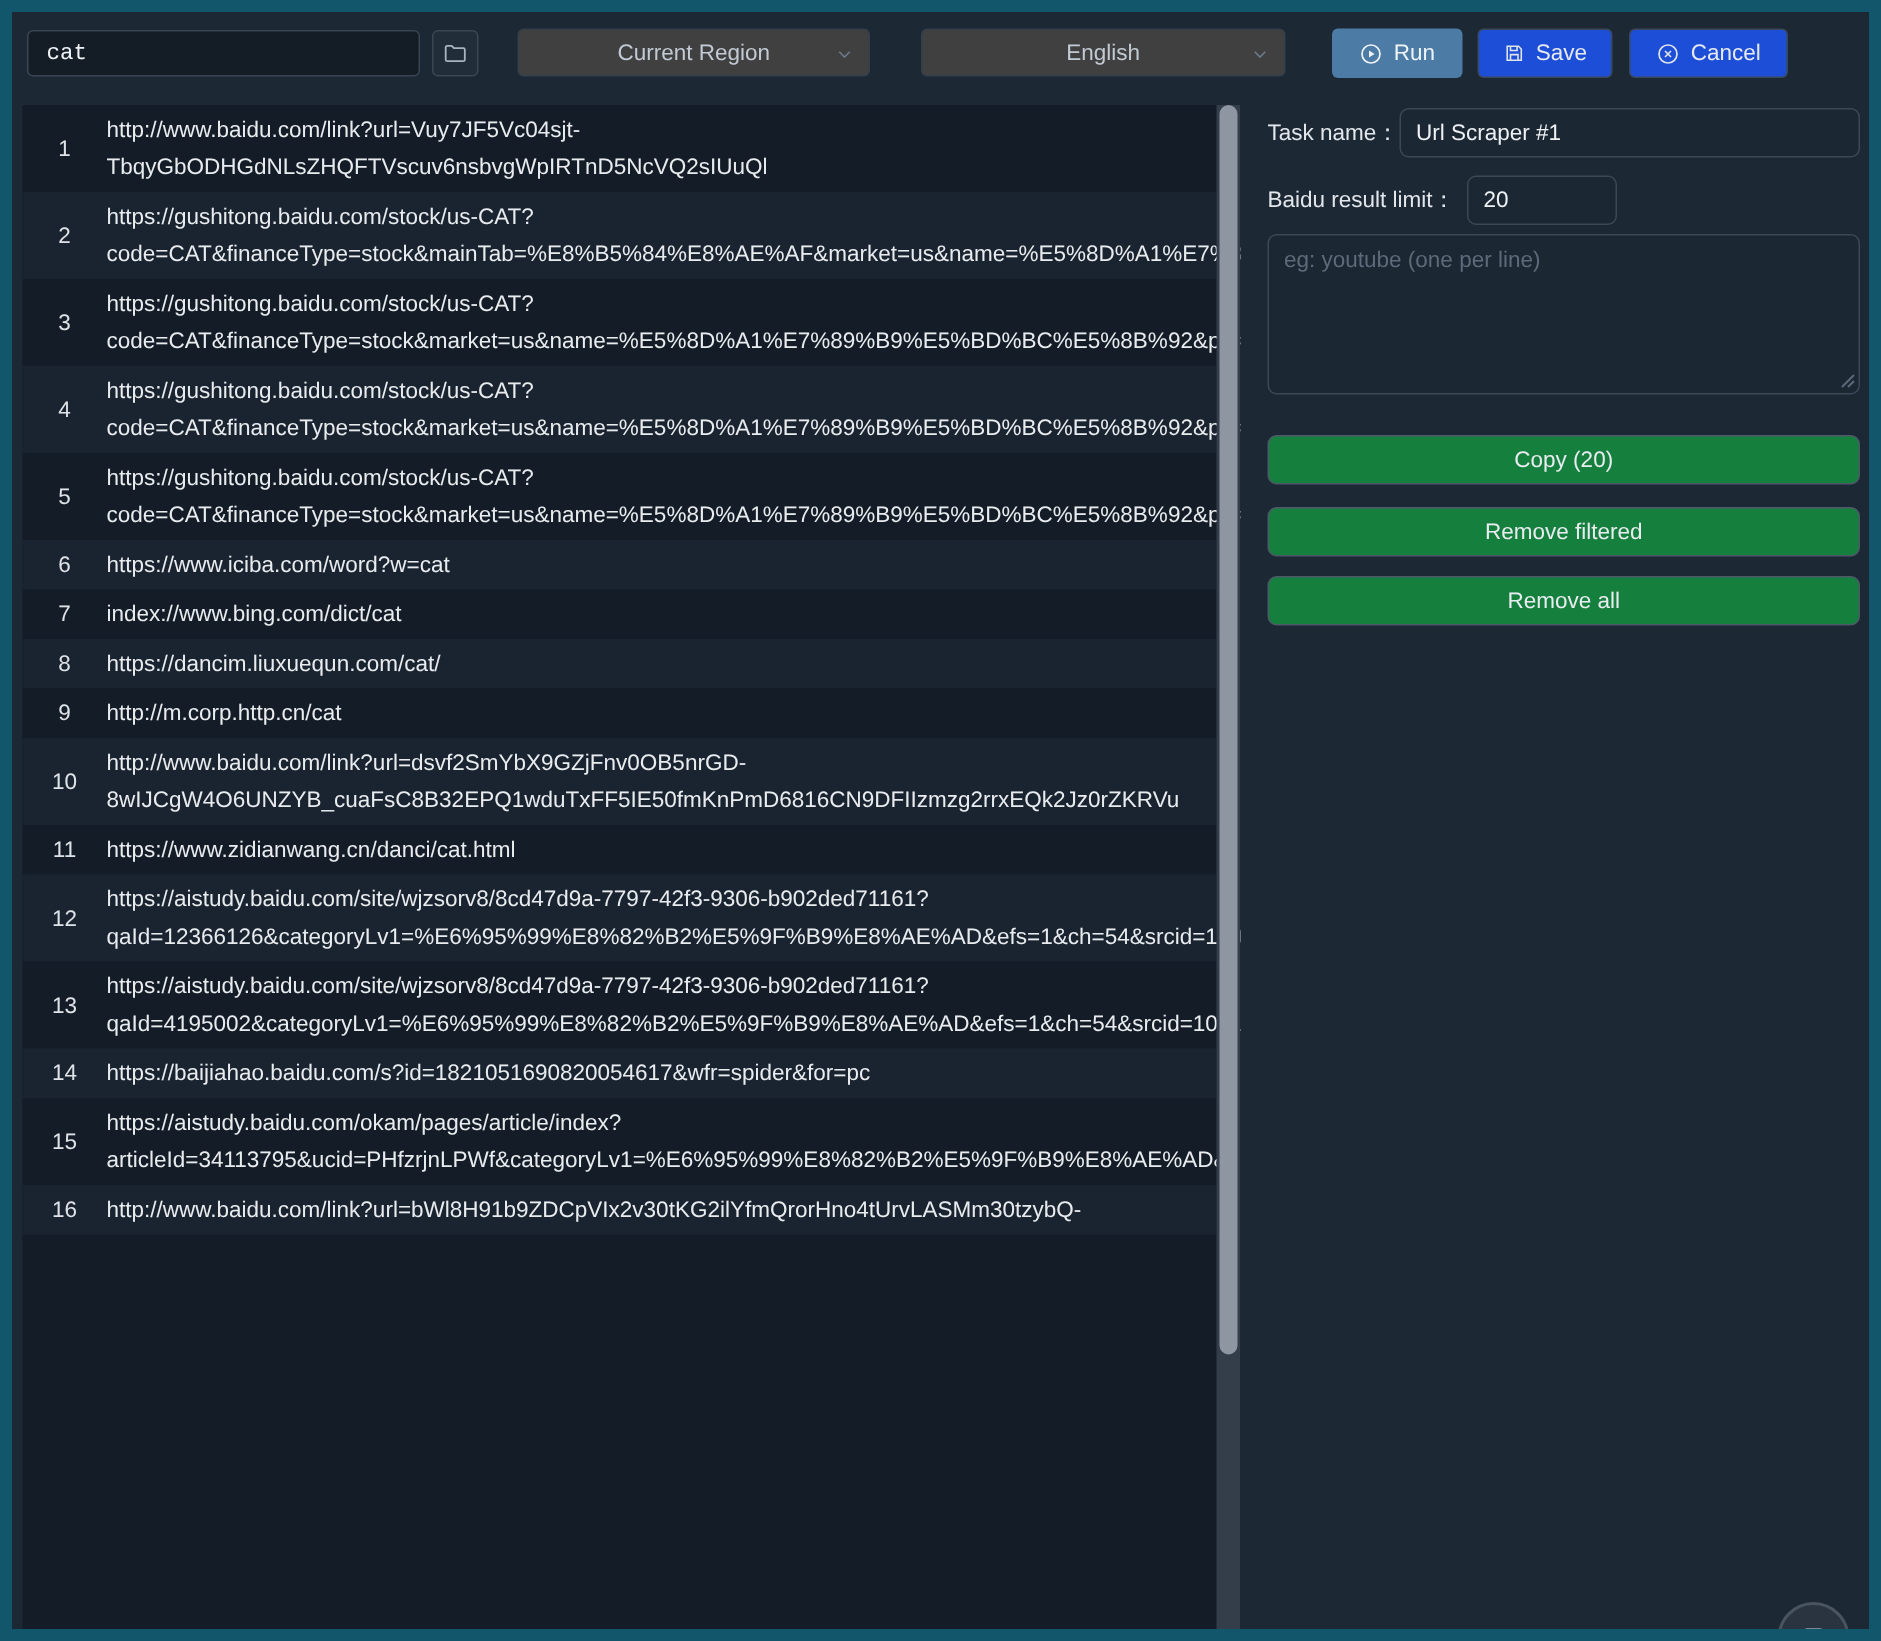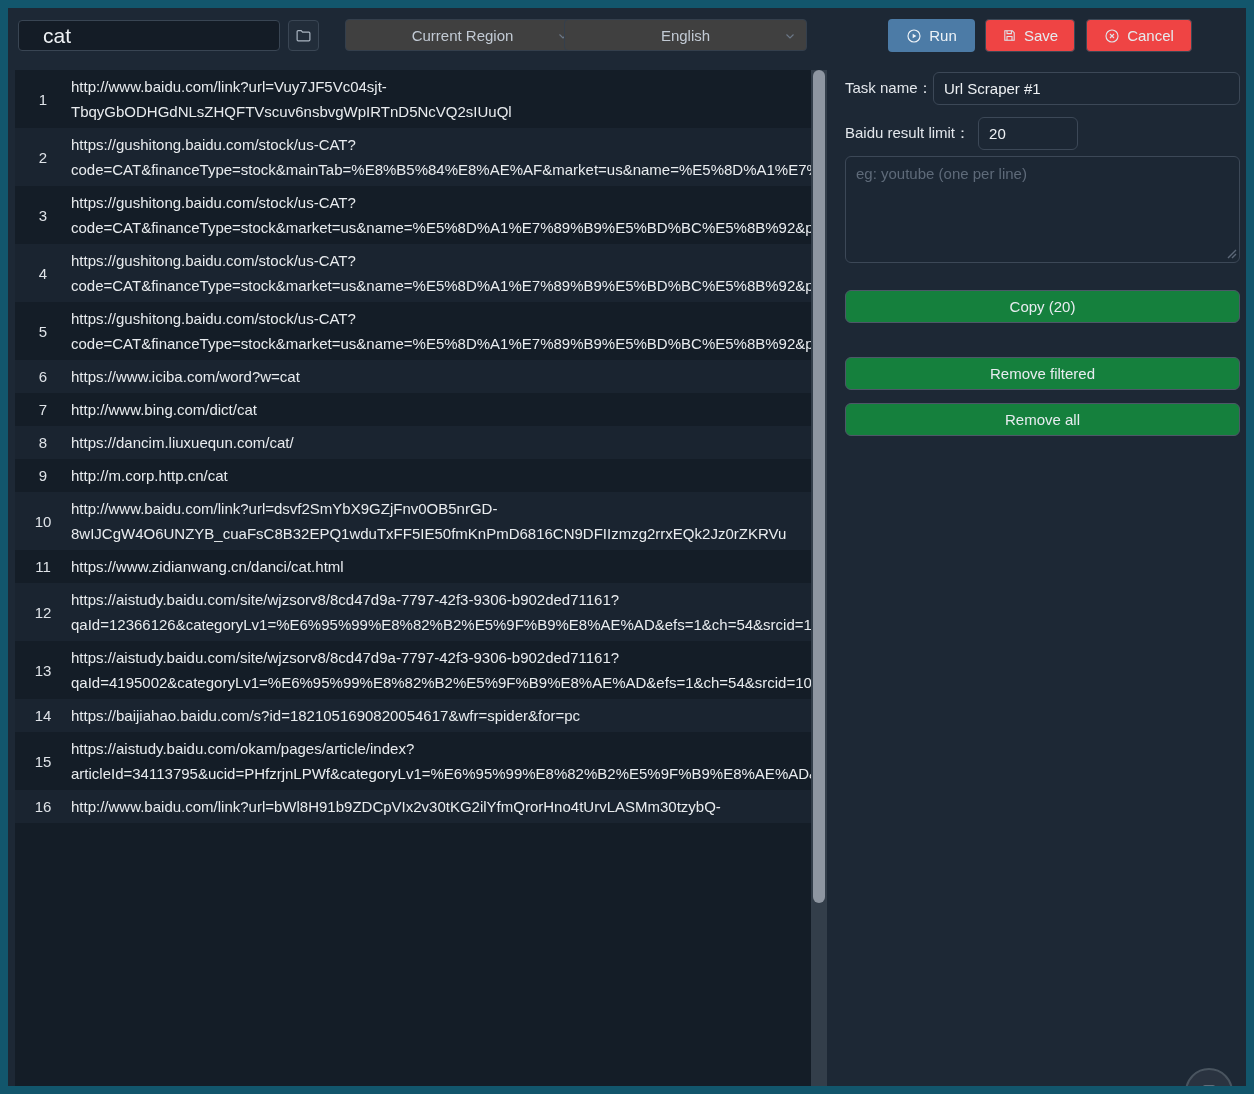--- a/index.html
+++ b/index.html
@@ -15,42 +15,42 @@
     position: absolute; left: 8px; top: 8px; right: 8px; bottom: 8px;
     background: #1d2835; overflow: hidden;
   }
 
   
   .topbar { position: absolute; left: 10px; top: 11px; width: 1218px; height: 34px; }
   .topbar > * { position: absolute; }
   .search {
     left: 0; top: 1px; width: 262px; height: 31px;
     background: #141c26; border: 1px solid #39455391; border: 1px solid #394553;
-    border-radius: 4px; color: #eef1f4; font-size: 21px; padding: 0 24px; outline: none;
+    border-radius: 4px; color: #eef1f4; font-size: 15px; padding: 0 12px; outline: none; font-family: Liberation Mono, monospace;
   }
   .icon-btn {
     left: 270px; top: 1px; width: 31px; height: 31px;
     background: #222d3a; border: 1px solid #3a4654; border-radius: 4px;
     display: flex; align-items: center; justify-content: center; cursor: pointer;
   }
   .dropdown {
     top: 0; height: 32px; background: #404040; border: 1px solid #343f4c; border-radius: 4px;
     display: flex; align-items: center; justify-content: center; cursor: pointer;
   }
   .dd-region { left: 327px; width: 235px; }
-  .dd-lang   { left: 546px; width: 243px; }
+  .dd-lang   { left: 596px; width: 243px; }
   .dd-value { color: #c2cad4; font-size: 15px; }
   .chev { position: absolute; right: 10px; top: 10px; }
   .btn {
     top: 0; height: 33px; border-radius: 4px; border: none; cursor: pointer;
     display: flex; align-items: center; justify-content: center; gap: 7px;
     font-size: 15px; color: #eef3f7; font-family: inherit;
   }
   .btn-run    { left: 870px; width: 87px;  background: #4c7ba6; }
-  .btn-ghost  { background: #ef4444; border: 1px solid #3c4856; color: #e6eaee; }
+  .btn-ghost  { background: #1d4ed8; border: 1px solid #3c4856; color: #e6eaee; }
   .btn-save   { left: 967px; width: 90px; }
   .btn-cancel { left: 1068px; width: 106px; }
 
   
   .url-list {
     position: absolute; left: 7px; top: 62px; width: 812px; height: 1016px;
     overflow: hidden; background: #141d27;
   }
   .rows { position: absolute; left: 0; top: 0; width: 796px; }
   .row { display: flex; align-items: center; min-height: 33px; }
@@ -93,21 +93,21 @@
     color: #eef1f4; font-size: 15px; padding: 8px 10px; outline: none; font-family: inherit;
   }
   .ignore-ta::placeholder { color: #5e6a79; }
   .resize-grip { position: absolute; right: 3px; bottom: 4px; pointer-events: auto; cursor: nwse-resize; }
   .panel-btn {
     display: block; width: 100%; height: 33px; cursor: pointer;
     background: #15803d; border: 1px solid #4d5868; border-radius: 6px;
     color: #e8ecf0; font-size: 15px; font-family: inherit;
   }
   .btn-copy { margin-top: 27px; }
-  .btn-remove-filtered { margin-top: 34px; }
+  .btn-remove-filtered { margin-top: 15px; }
   .btn-remove-all { margin-top: 13px; }
 
   
   .fab {
     position: absolute; left: 1177px; top: 1060px; width: 48px; height: 48px;
     border-radius: 50%; background: #2a3340; border: 2px solid #49545f;
     display: flex; align-items: center; justify-content: center; cursor: pointer;
   }
 </style>
 </head>
@@ -184,21 +184,21 @@
           <div class="row odd">
             <div class="row-num">5</div>
             <div class="row-url">https://gushitong.baidu.com/stock/us-CAT?​code=CAT&amp;financeType=stock&amp;market=us&amp;name=%E5%8D%A1%E7%89%B9%E5%BD%BC%E5%8B%92&amp;pn=0&amp;rn=100&amp;subTab=2&amp;thirdUrl=http%3A%2F%2Fdps.baidu.com%2Fdata%2Ffinance_ai_sentiment%2Fbf71e194cf6da8b0eca0139ccbe2fba5_finance_ai_sentiment_aladdin</div>
           </div>
           <div class="row even">
             <div class="row-num">6</div>
             <div class="row-url">https://www.iciba.com/word?​w=cat</div>
           </div>
           <div class="row odd">
             <div class="row-num">7</div>
-            <div class="row-url">http://www.bing.com/dict/cat</div>
+            <div class="row-url">index://www.bing.com/dict/cat</div>
           </div>
           <div class="row even">
             <div class="row-num">8</div>
             <div class="row-url">https://dancim.liuxuequn.com/cat/</div>
           </div>
           <div class="row odd">
             <div class="row-num">9</div>
             <div class="row-url">http://m.corp.http.cn/cat</div>
           </div>
           <div class="row even">

